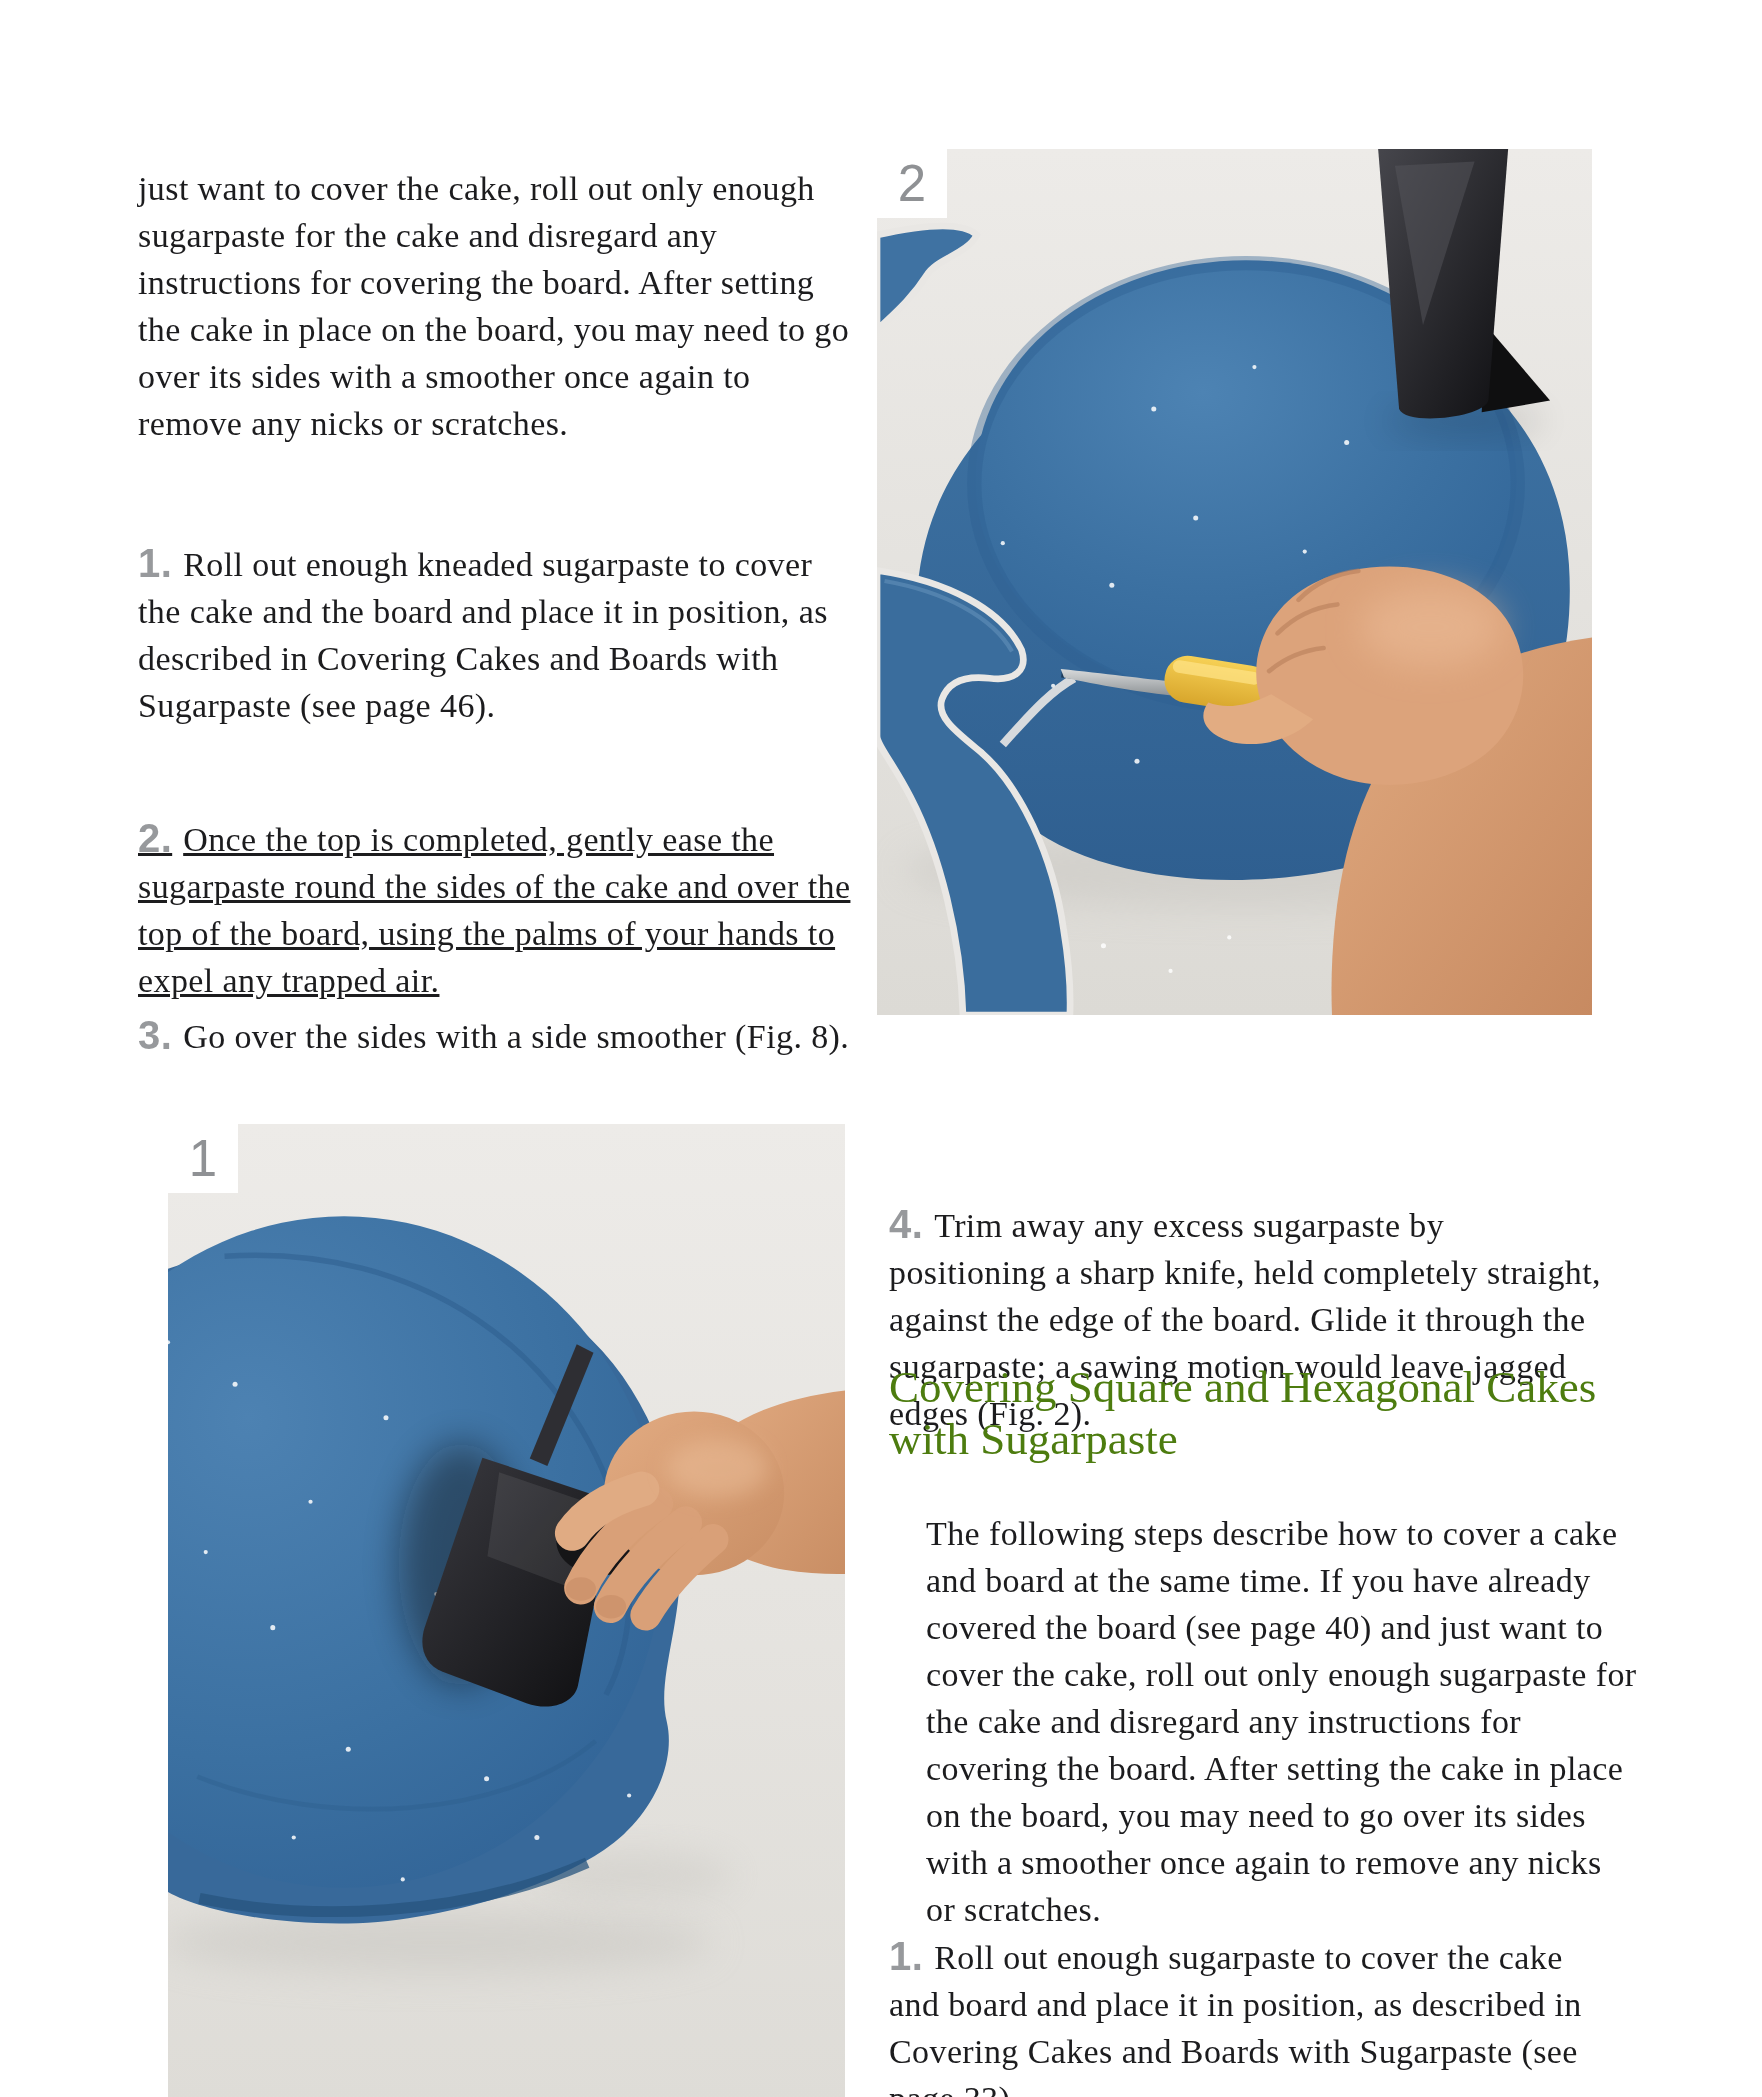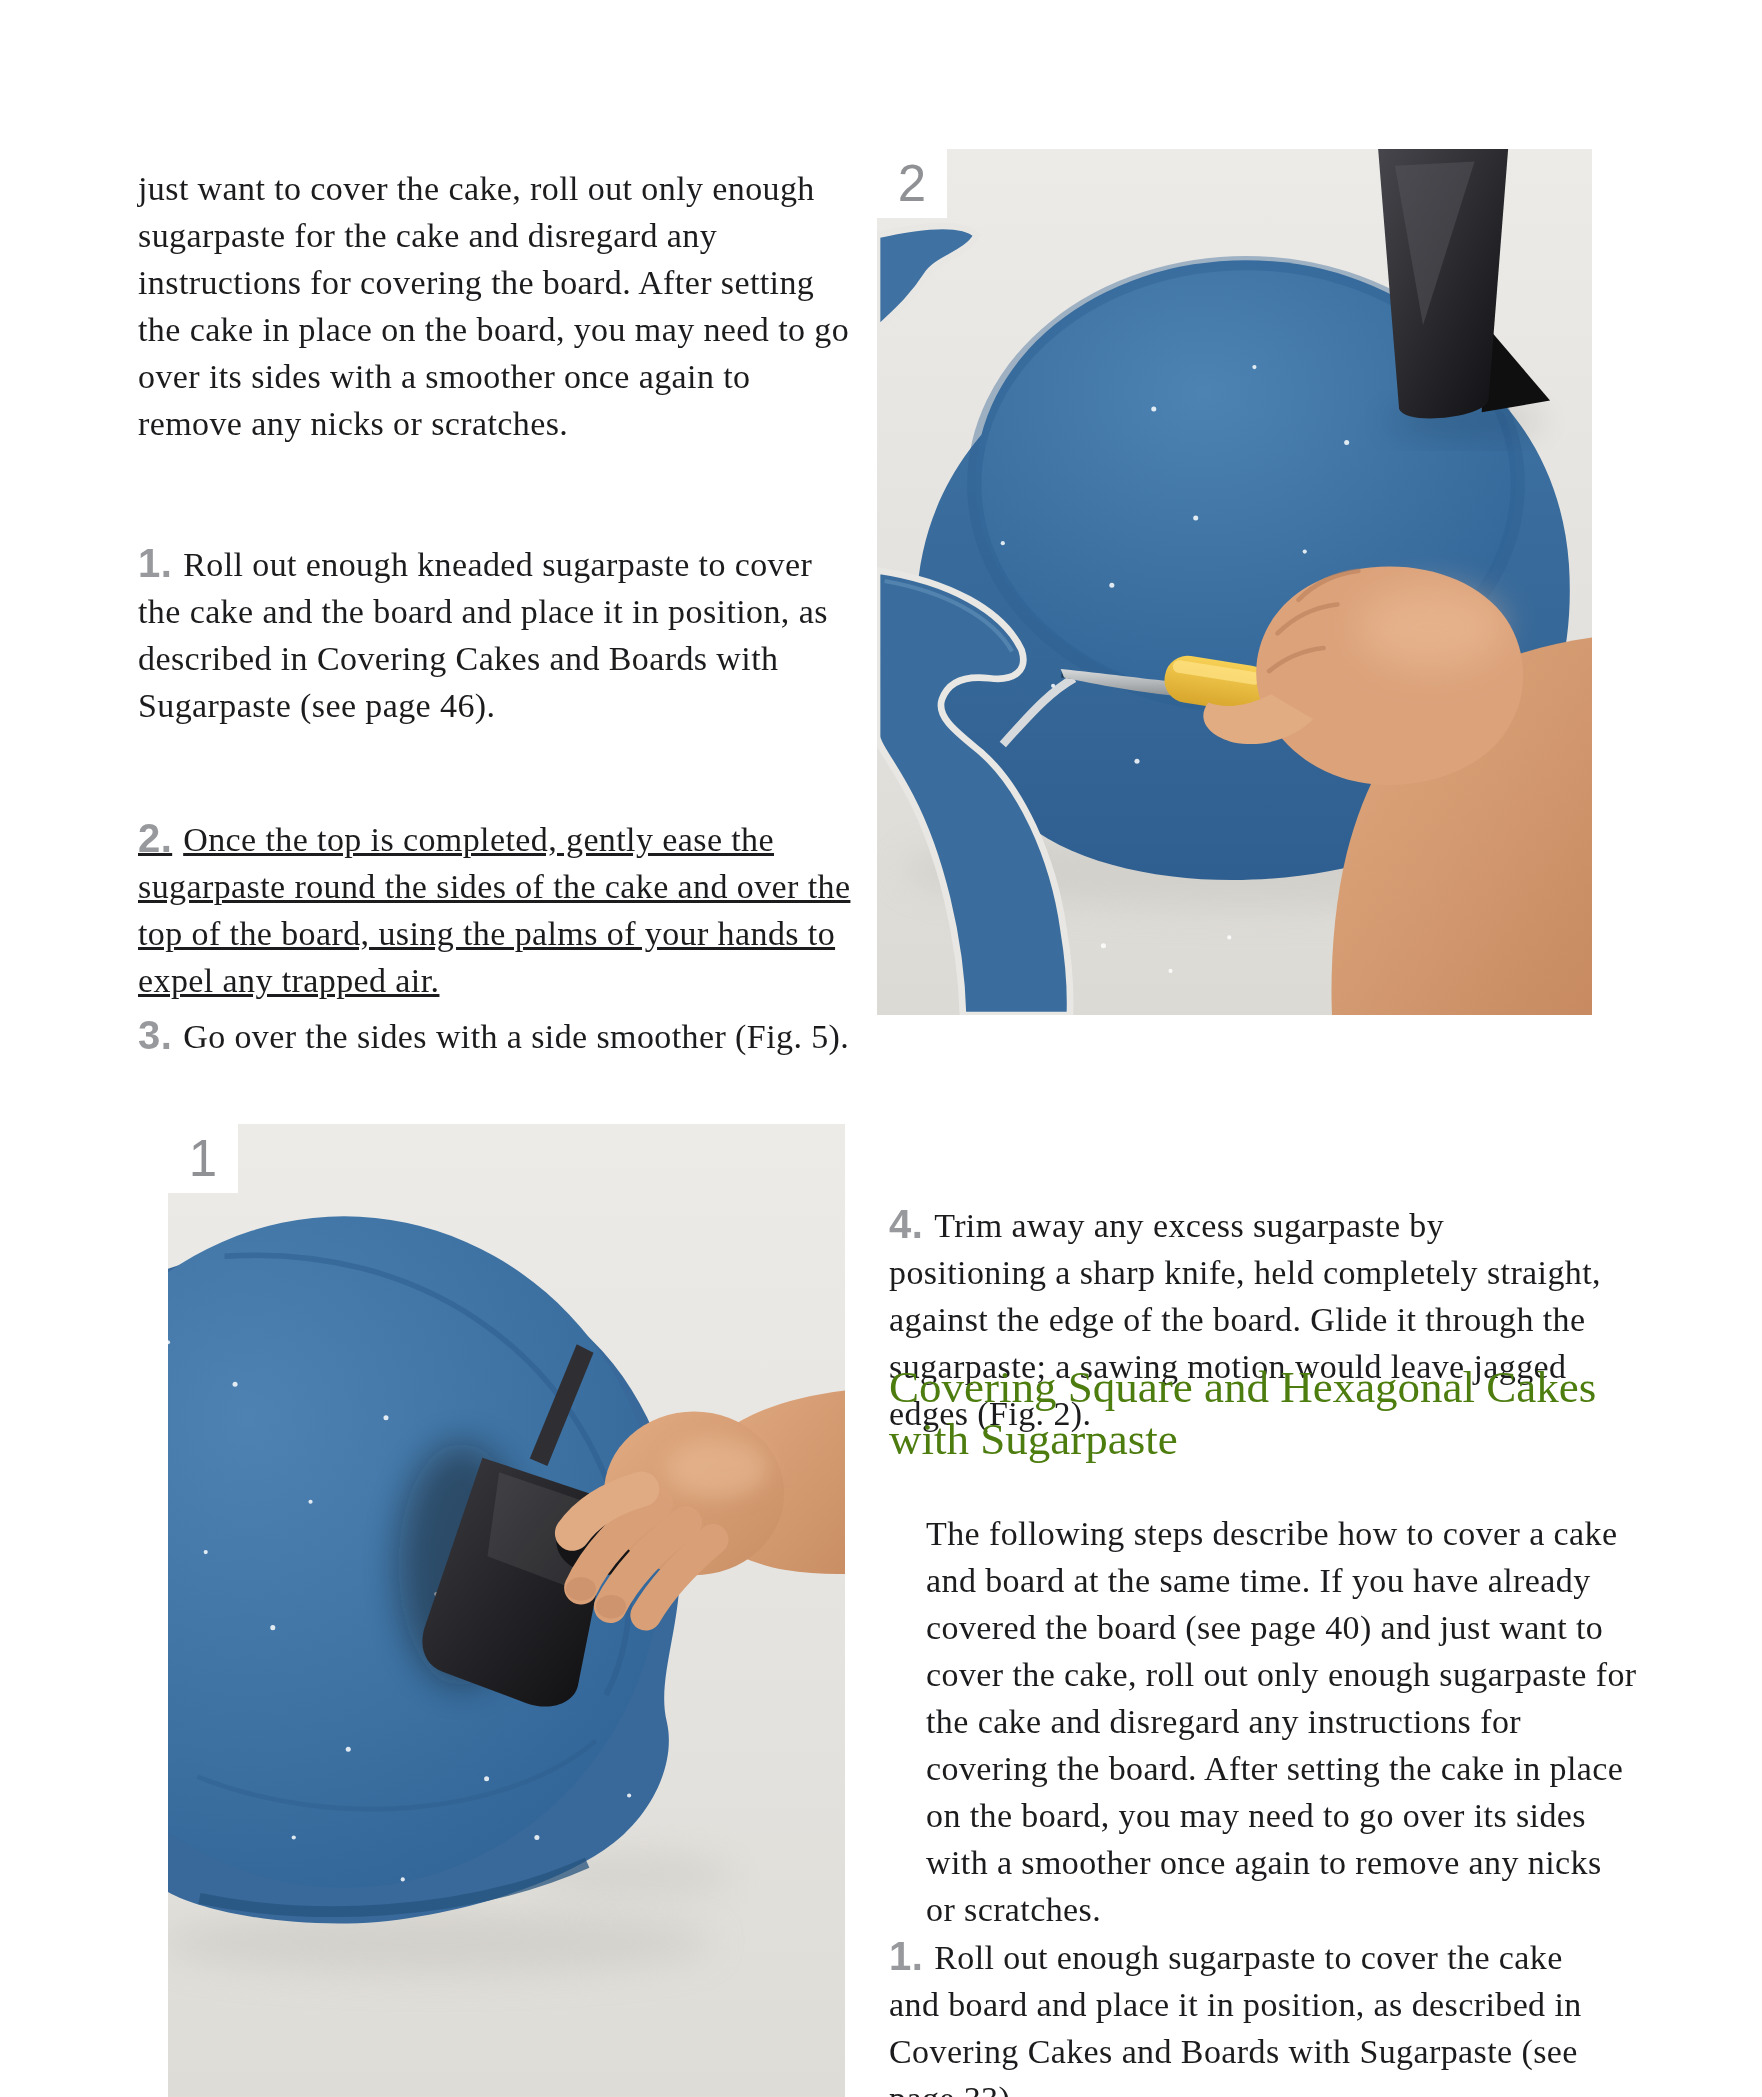--- a/index.html
+++ b/index.html
@@ -39,21 +39,21 @@
 
     <div class="para" style="left:138px;top:500px;">
       <p><span class="step-num">1.</span><span>Roll out enough kneaded sugarpaste to cover the cake and the board and place it in position, as described in Covering Cakes and Boards with Sugarpaste (see page 46).</span></p>
     </div>
 
     <div class="para" style="left:138px;top:775px;text-decoration:underline;">
       <p><span class="step-num">2.</span><span>Once the top is completed, gently ease the sugarpaste round the sides of the cake and over the top of the board, using the palms of your hands to expel any trapped air.</span></p>
     </div>
 
     <div class="para" style="left:138px;top:972px;">
-      <p><span class="step-num">3.</span><span>Go over the sides with a side smoother (Fig. 5).</span></p>
+      <p><span class="step-num">3.</span><span>Go over the sides with a side smoother (Fig. 8).</span></p>
     </div>
   </section>
 
   <figure class="photo" style="left:168px;top:1124px;width:677px;height:980px;margin:0;">
     <svg viewBox="0 0 1615 2335" preserveAspectRatio="none">
       <defs>
         <linearGradient id="bg1" x1="0" y1="0" x2="0" y2="1">
           <stop offset="0" stop-color="#edebe8"></stop>
             <stop offset="1" stop-color="#dedcd7"></stop>
         </linearGradient>

